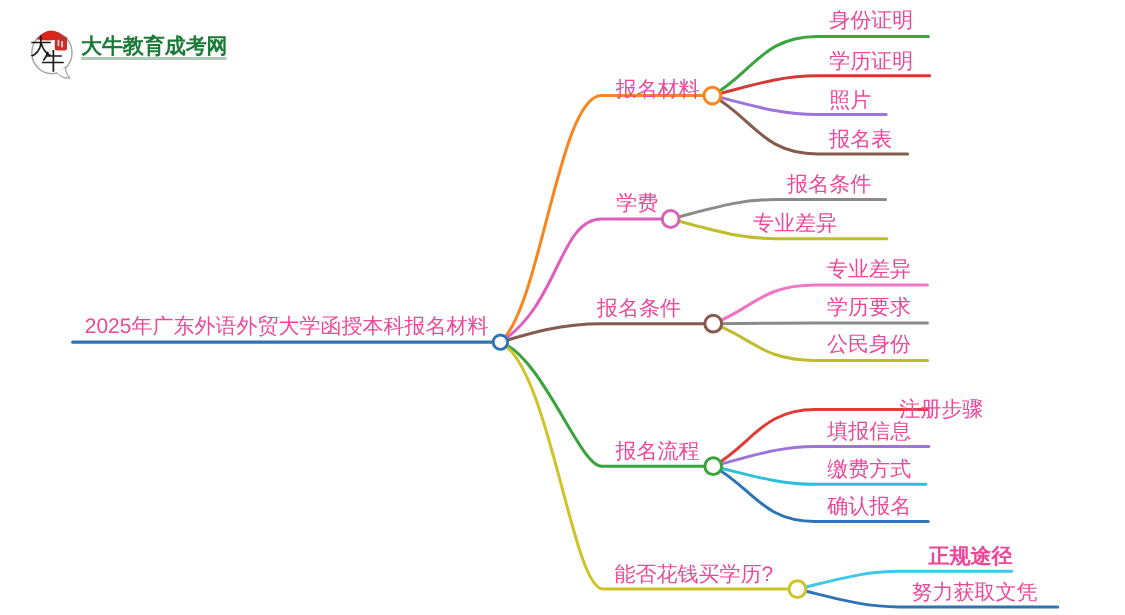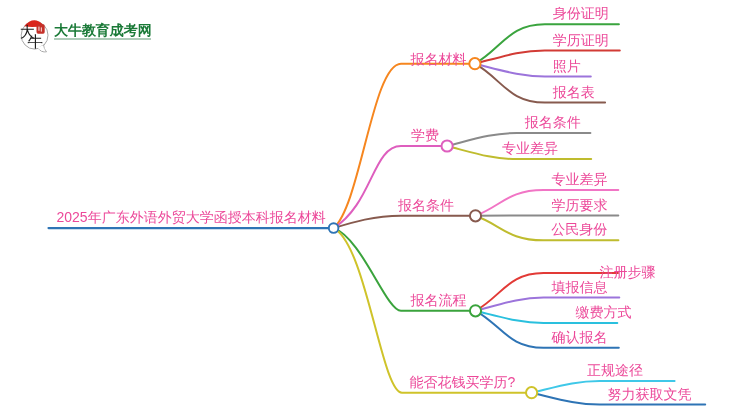--- a/index.html
+++ b/index.html
@@ -72,19 +72,19 @@
       <div class="nodelabel" style="left: 410.9px; top: 128.1px;">学费</div>
       <div class="nodelabel" style="left: 524.8px; top: 115.1px;">报名条件</div>
       <div class="nodelabel" style="left: 502px; top: 141.2px;">专业差异</div>
       <div class="nodelabel" style="left: 398px; top: 197.9px;">报名条件</div>
       <div class="nodelabel" style="left: 551.4px; top: 172.1px;">专业差异</div>
       <div class="nodelabel" style="left: 551.4px; top: 197.5px; font-family: Liberation Serif, serif;">学历要求</div>
       <div class="nodelabel" style="left: 551.3px; top: 222.4px;">公民身份</div>
       <div class="nodelabel" style="left: 410.4px; top: 292.9px;">报名流程</div>
       <div class="nodelabel" style="left: 551.5px; top: 265px; margin-left: 48px;">注册步骤</div>
       <div class="nodelabel" style="left: 551.5px; top: 279.7px;">填报信息</div>
-      <div class="nodelabel" style="left: 551.5px; top: 305px; margin-left: 24px;">缴费方式</div>
+      <div class="nodelabel" style="left: 551.5px; top: 305px;">缴费方式</div>
       <div class="nodelabel" style="left: 551.5px; top: 329.8px;">确认报名</div>
       <div class="nodelabel" style="left: 409.6px; top: 374.8px;">能否花钱买学历?</div>
-      <div class="nodelabel" style="left: 587px; top: 363px;">正规途径</div>
+      <div class="nodelabel" style="left: 619px; top: 363px; font-weight: bold;">正规途径</div>
       <div class="nodelabel" style="left: 607.6px; top: 386.7px;">努力获取文凭</div>
     </div>
 </div>
 
 </body></html>

